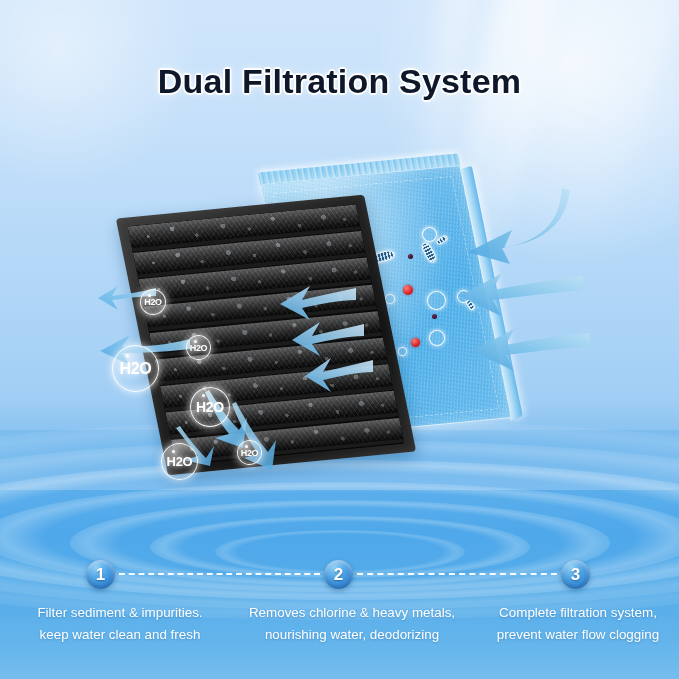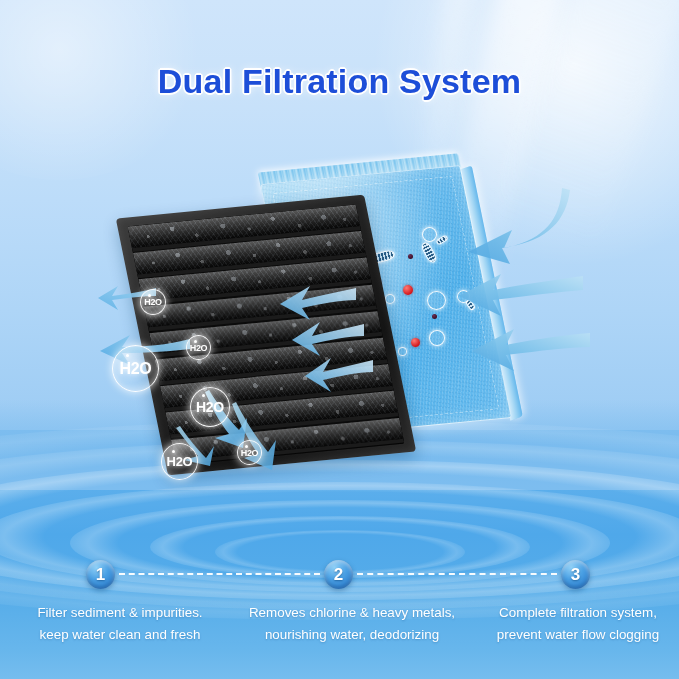--- a/index.html
+++ b/index.html
@@ -49,21 +49,21 @@
   .band {
     position:absolute; left:50%; transform:translateX(-50%);
     border-radius:50%;
     background: radial-gradient(ellipse at 50% 50%, rgba(255,255,255,0) 58%, rgba(255,255,255,.30) 66%, rgba(255,255,255,0) 76%);
   }
 
   
   #title {
     position:absolute; left:0; top:62px; width:679px; text-align:center;
     font-size:34px; font-weight:bold; letter-spacing:.2px;
-    color:#1d4ed8;
+    color:#0f172a;
     text-shadow:
       0 0 3px #fff, 0 0 3px #fff, 1.6px 0 0 #fff, -1.6px 0 0 #fff,
       0 1.6px 0 #fff, 0 -1.6px 0 #fff, 1.2px 1.2px 0 #fff, -1.2px -1.2px 0 #fff,
       1.2px -1.2px 0 #fff, -1.2px 1.2px 0 #fff, 0 0 10px rgba(255,255,255,.95);
   }
 
   
   #product { position:absolute; left:0; top:0; width:679px; height:520px; }
 
   

